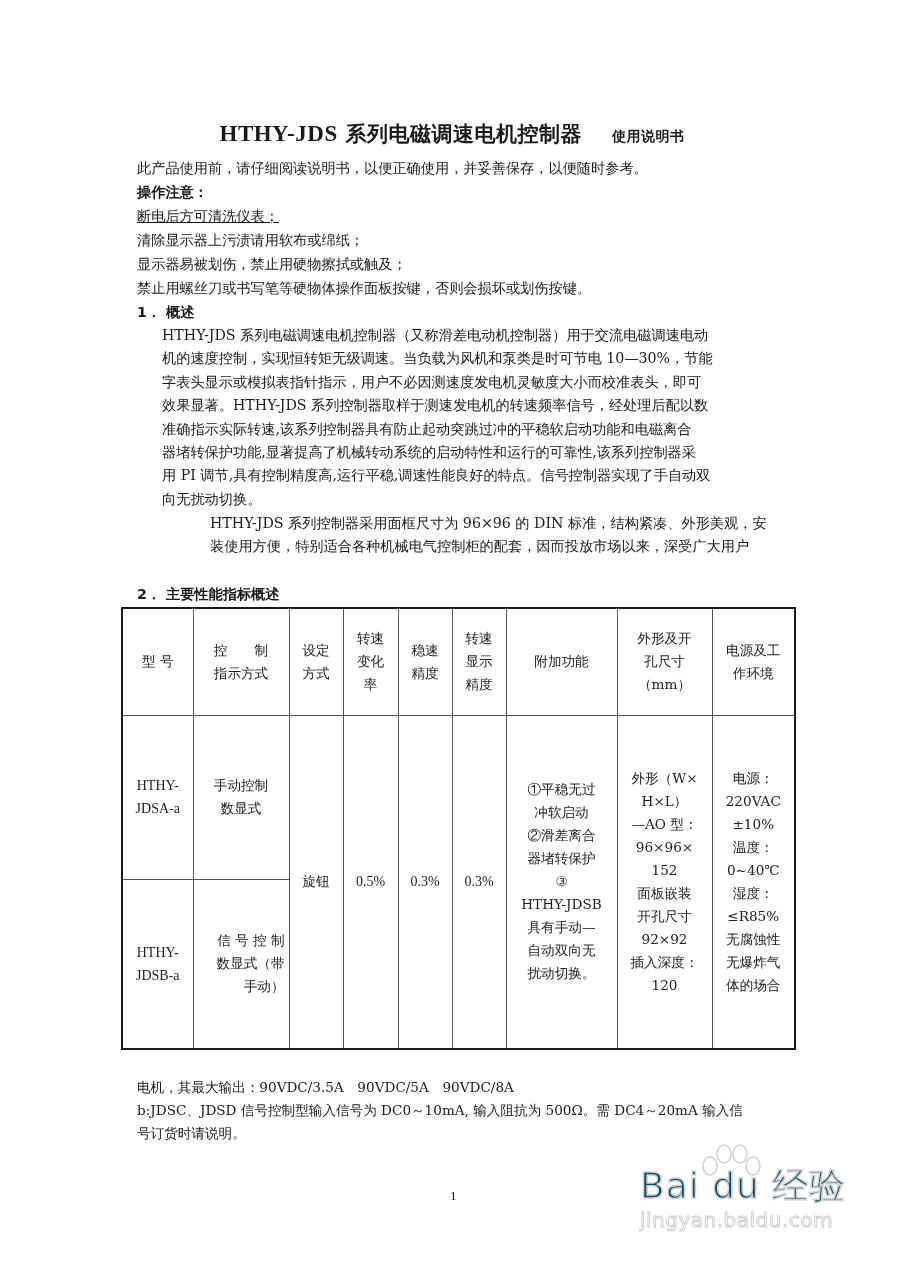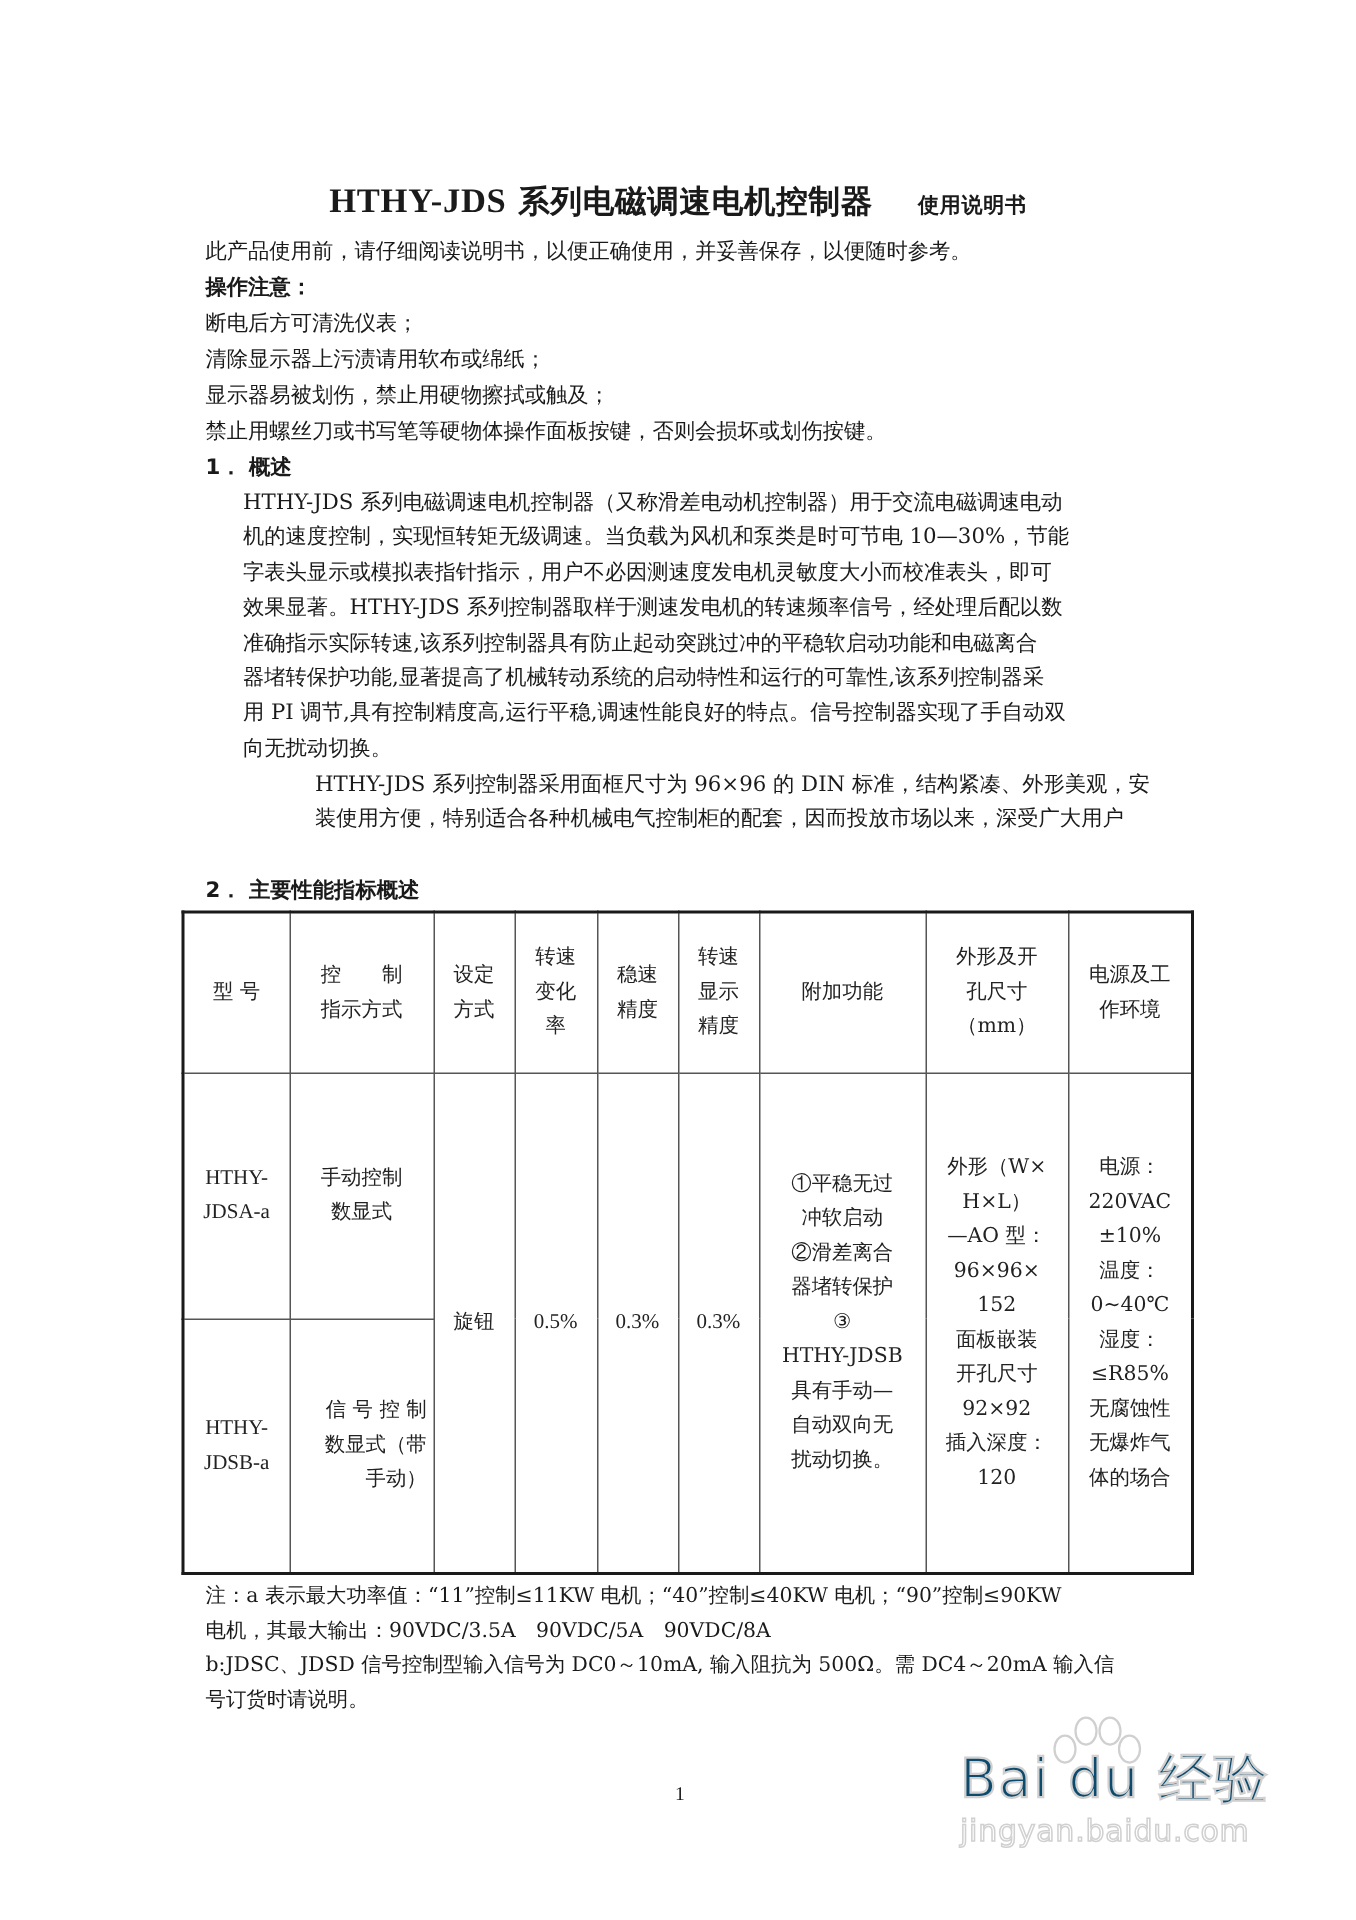--- a/index.html
+++ b/index.html
@@ -51,21 +51,21 @@
 <body>
 
 <div class="page">
 
   <div class="title">
     <span class="latin">HTHY-JDS</span><span> 系列电磁调速电机控制器</span><span class="subtitle">使用说明书</span>
   </div>
 
   <div class="line" style="top:157px;">此产品使用前，请仔细阅读说明书，以便正确使用，并妥善保存，以便随时参考。</div>
   <div class="line bold" style="top:181px;">操作注意：</div>
-  <div class="line" style="top:205px;">断电后方可清洗仪表；</div>
+  <div class="line" style="top:205px;text-decoration:underline;">断电后方可清洗仪表；</div>
   <div class="line" style="top:229px;">清除显示器上污渍请用软布或绵纸；</div>
   <div class="line" style="top:277px;">禁止用螺丝刀或书写笔等硬物体操作面板按键，否则会损坏或划伤按键。</div>
   <div class="line" style="top:253px;">显示器易被划伤，禁止用硬物擦拭或触及；</div>
 
   <div class="line bold" style="top:301px;">1．  概述</div>
 
   <div class="para" style="top:324px;">
     <span class="ln">HTHY-JDS 系列电磁调速电机控制器（又称滑差电动机控制器）用于交流电磁调速电动</span>
     <span class="ln">机的速度控制，实现恒转矩无级调速。当负载为风机和泵类是时可节电 10—30%，节能</span>
     <span class="ln">字表头显示或模拟表指针指示，用户不必因测速度发电机灵敏度大小而校准表头，即可</span>
@@ -118,21 +118,20 @@
       <td rowspan="2"><span class="mlt">外形（W×<br>H×L）<br>—AO 型：<br>96×96×<br>152<br>面板嵌装<br>开孔尺寸<br>92×92<br>插入深度：<br>120</span></td>
       <td rowspan="2"><span class="mlt">电源：<br>220VAC<br>±10%<br>温度：<br>0~40℃<br>湿度：<br>≤R85%<br>无腐蚀性<br>无爆炸气<br>体的场合</span></td>
     </tr>
     <tr style="height:170px;">
       <td class="numcell"><span class="mlt">HTHY-<br>JDSB-a</span></td>
       <td style="text-align:right;"><span class="mlt">信 号 控 制<br>数显式（带<br>手动）</span></td>
     </tr>
   </tbody>
     </table>
 
-  <div class="note" style="top:1053px;">注：a 表示最大功率值：“11”控制≤11KW 电机；“40”控制≤40KW 电机；“90”控制≤90KW</div>
   <div class="note" style="top:1076px;">电机，其最大输出：90VDC/3.5A　90VDC/5A　90VDC/8A</div>
   <div class="note" style="top:1099px;">b:JDSC、JDSD 信号控制型输入信号为 DC0～10mA, 输入阻抗为 500Ω。需 DC4～20mA 输入信</div>
   <div class="note" style="top:1122px;">号订货时请说明。</div>
 
   <div class="pagenum">1</div>
 
   <div class="watermark">
     <svg class="paw" width="70" height="40" viewBox="0 0 70 40">
       <ellipse cx="14" cy="24" rx="7" ry="9" fill="#fff" stroke="#d0d0d0" stroke-width="1.5"></ellipse>
       <ellipse cx="28" cy="12" rx="7" ry="9" fill="#fff" stroke="#d0d0d0" stroke-width="1.5"></ellipse>

